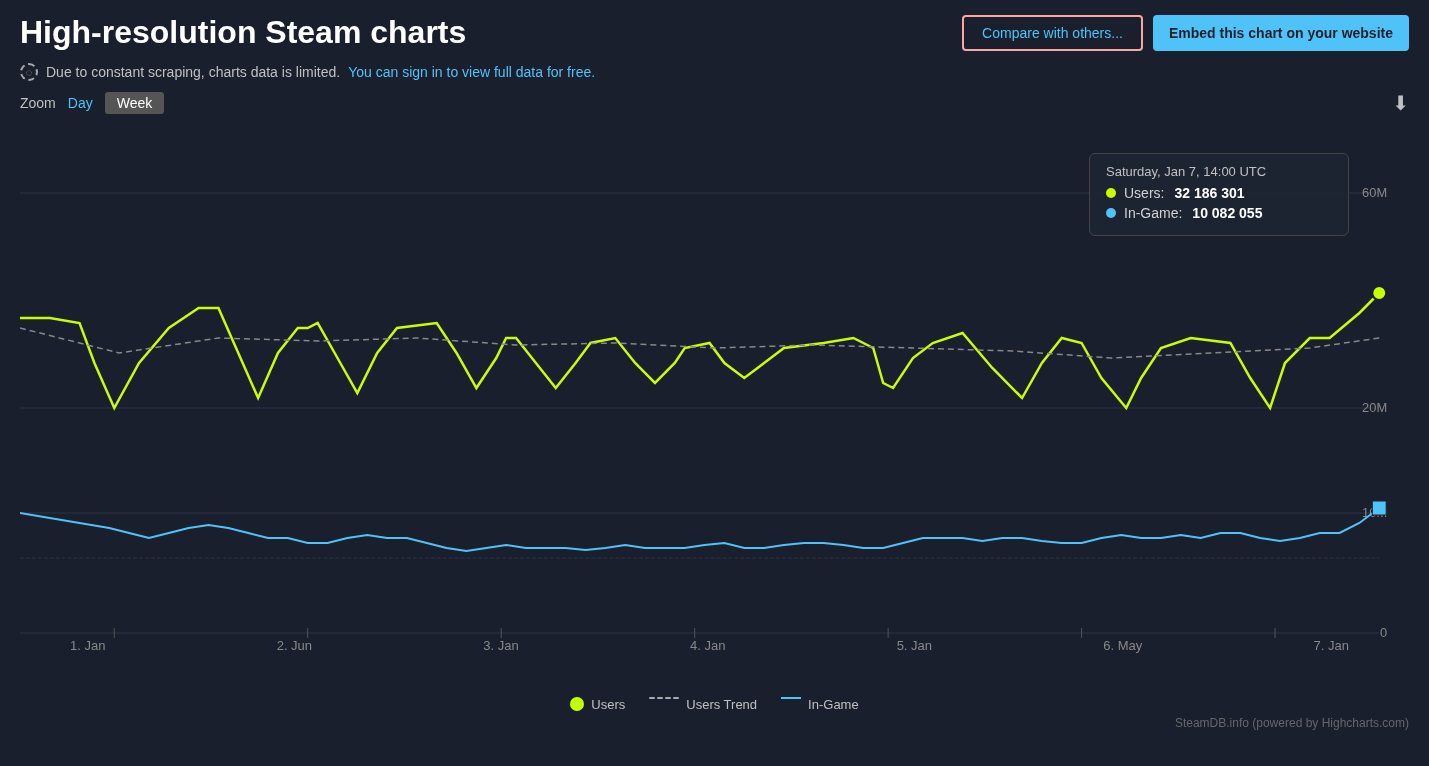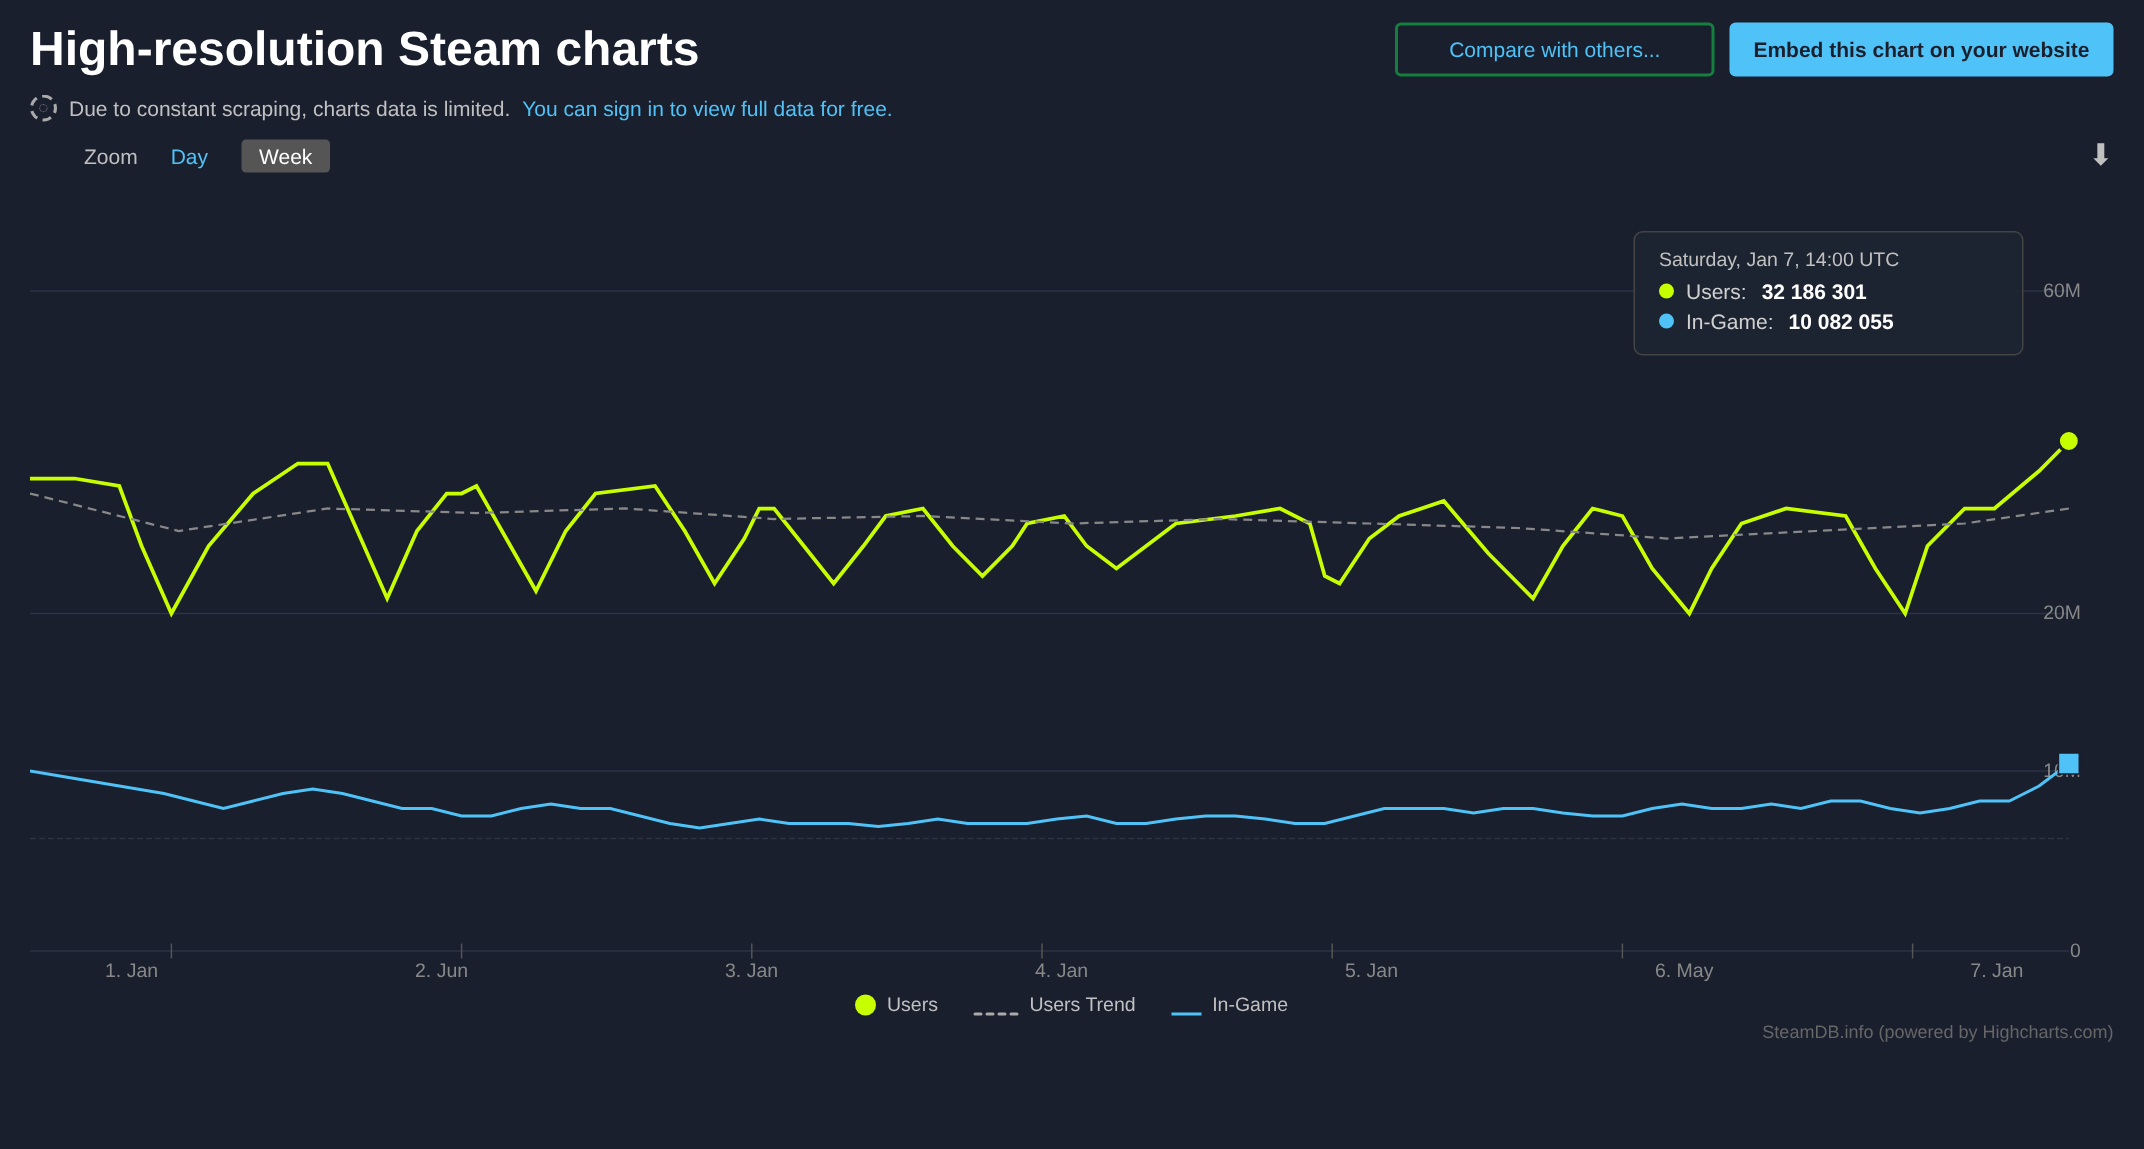--- a/index.html
+++ b/index.html
@@ -27,22 +27,22 @@
     .title {
       font-size: 32px;
       font-weight: bold;
       color: #ffffff;
     }
     .header-buttons {
       display: flex;
       gap: 10px;
     }
     .btn-outline {
-      padding: 8px 34px;
-      border: 2px solid #15803d;
+      padding: 8px 18px;
+      border: 2px solid #fca5a5;
       background: transparent;
       color: #4fc3f7;
       font-size: 14px;
       border-radius: 4px;
       cursor: pointer;
     }
     .btn-filled {
       padding: 8px 14px;
       border: 2px solid #4fc3f7;
       background: #4fc3f7;
@@ -72,23 +72,21 @@
       color: #aaa;
       flex-shrink: 0;
     }
     .notice-link {
       color: #4fc3f7;
       cursor: pointer;
     }
     .zoom-bar {
       display: flex;
       align-items: center;
-      gap: 10px;
       margin-bottom: 8px;
-      margin-left: 36px;
     }
     .zoom-label {
       color: #c0c0c0;
       font-size: 14px;
     }
     .zoom-btn {
       padding: 3px 12px;
       border-radius: 3px;
       border: none;
       font-size: 14px;
@@ -160,22 +158,23 @@
       display: flex;
       align-items: center;
       justify-content: center;
       gap: 24px;
       margin-top: 8px;
       font-size: 13px;
       color: #c0c0c0;
     }
     .legend-item {
       display: flex;
-      align-items: flex-end;
+      align-items: flex-start;
       gap: 7px;
+      margin-top: 36px;
     }
     .legend-dot-green {
       width: 14px;
       height: 14px;
       border-radius: 50%;
       background: #c8ff00;
     }
     .legend-dash {
       display: flex;
       align-items: center;

